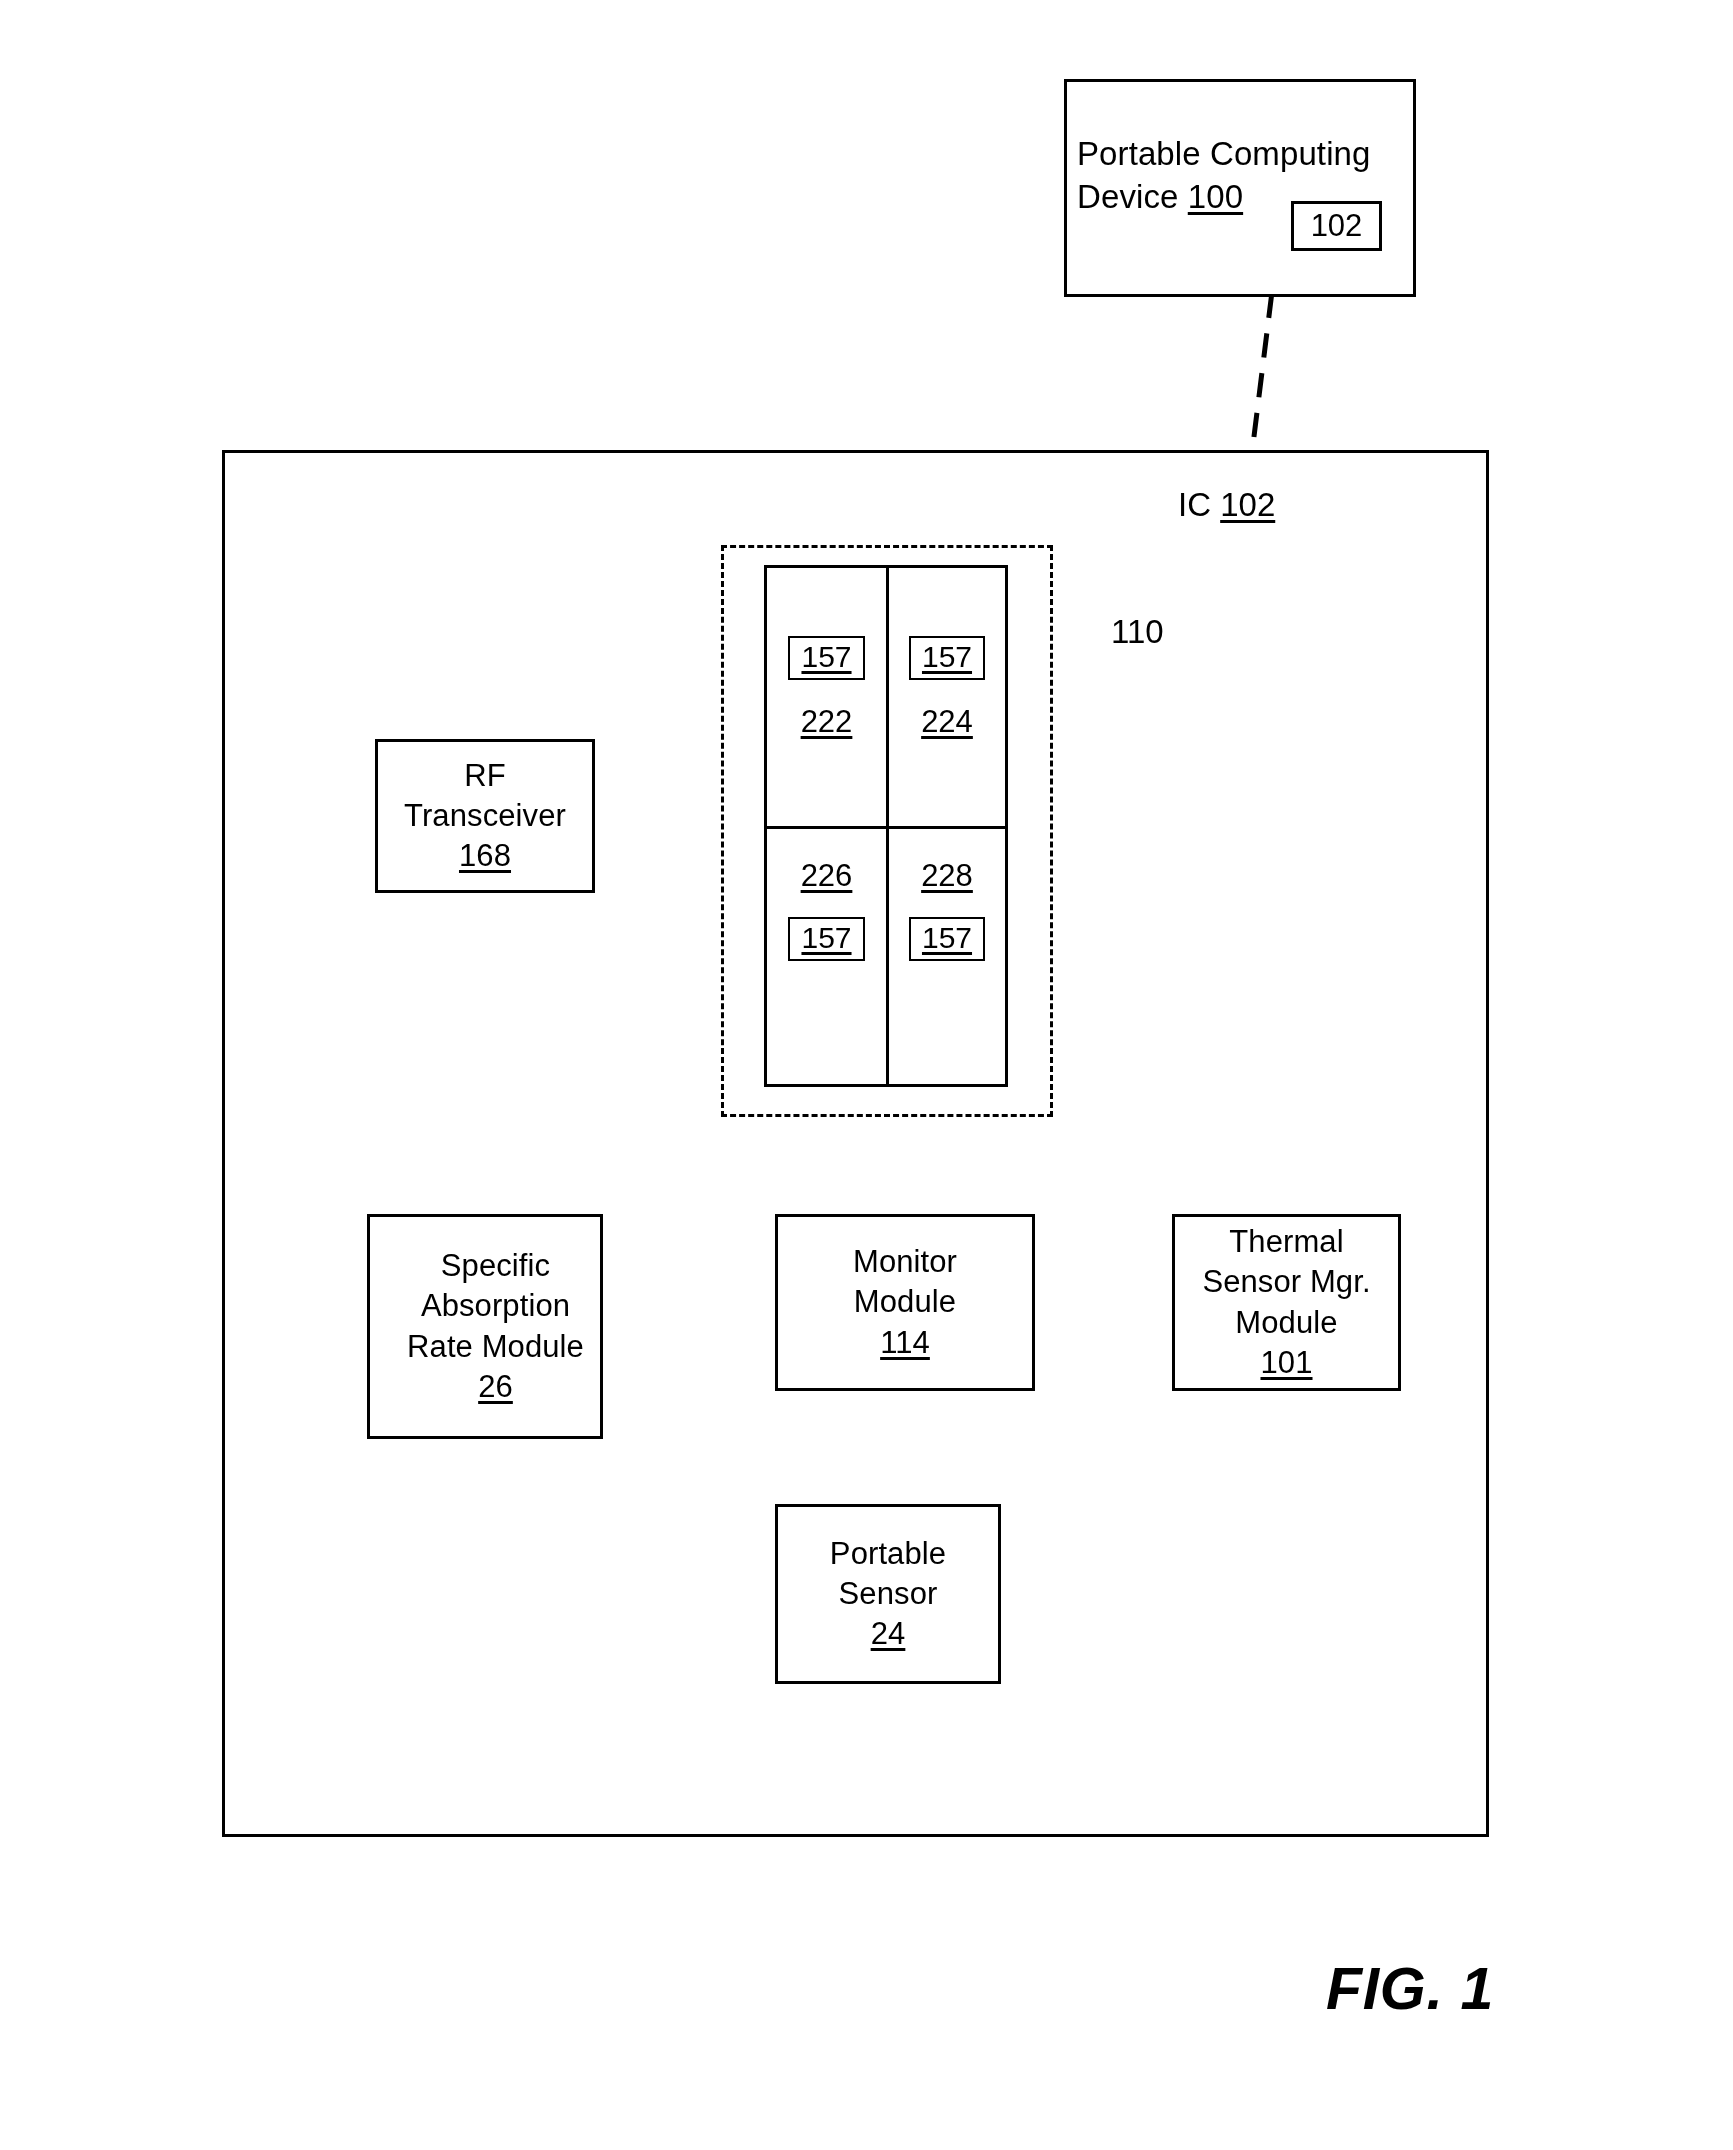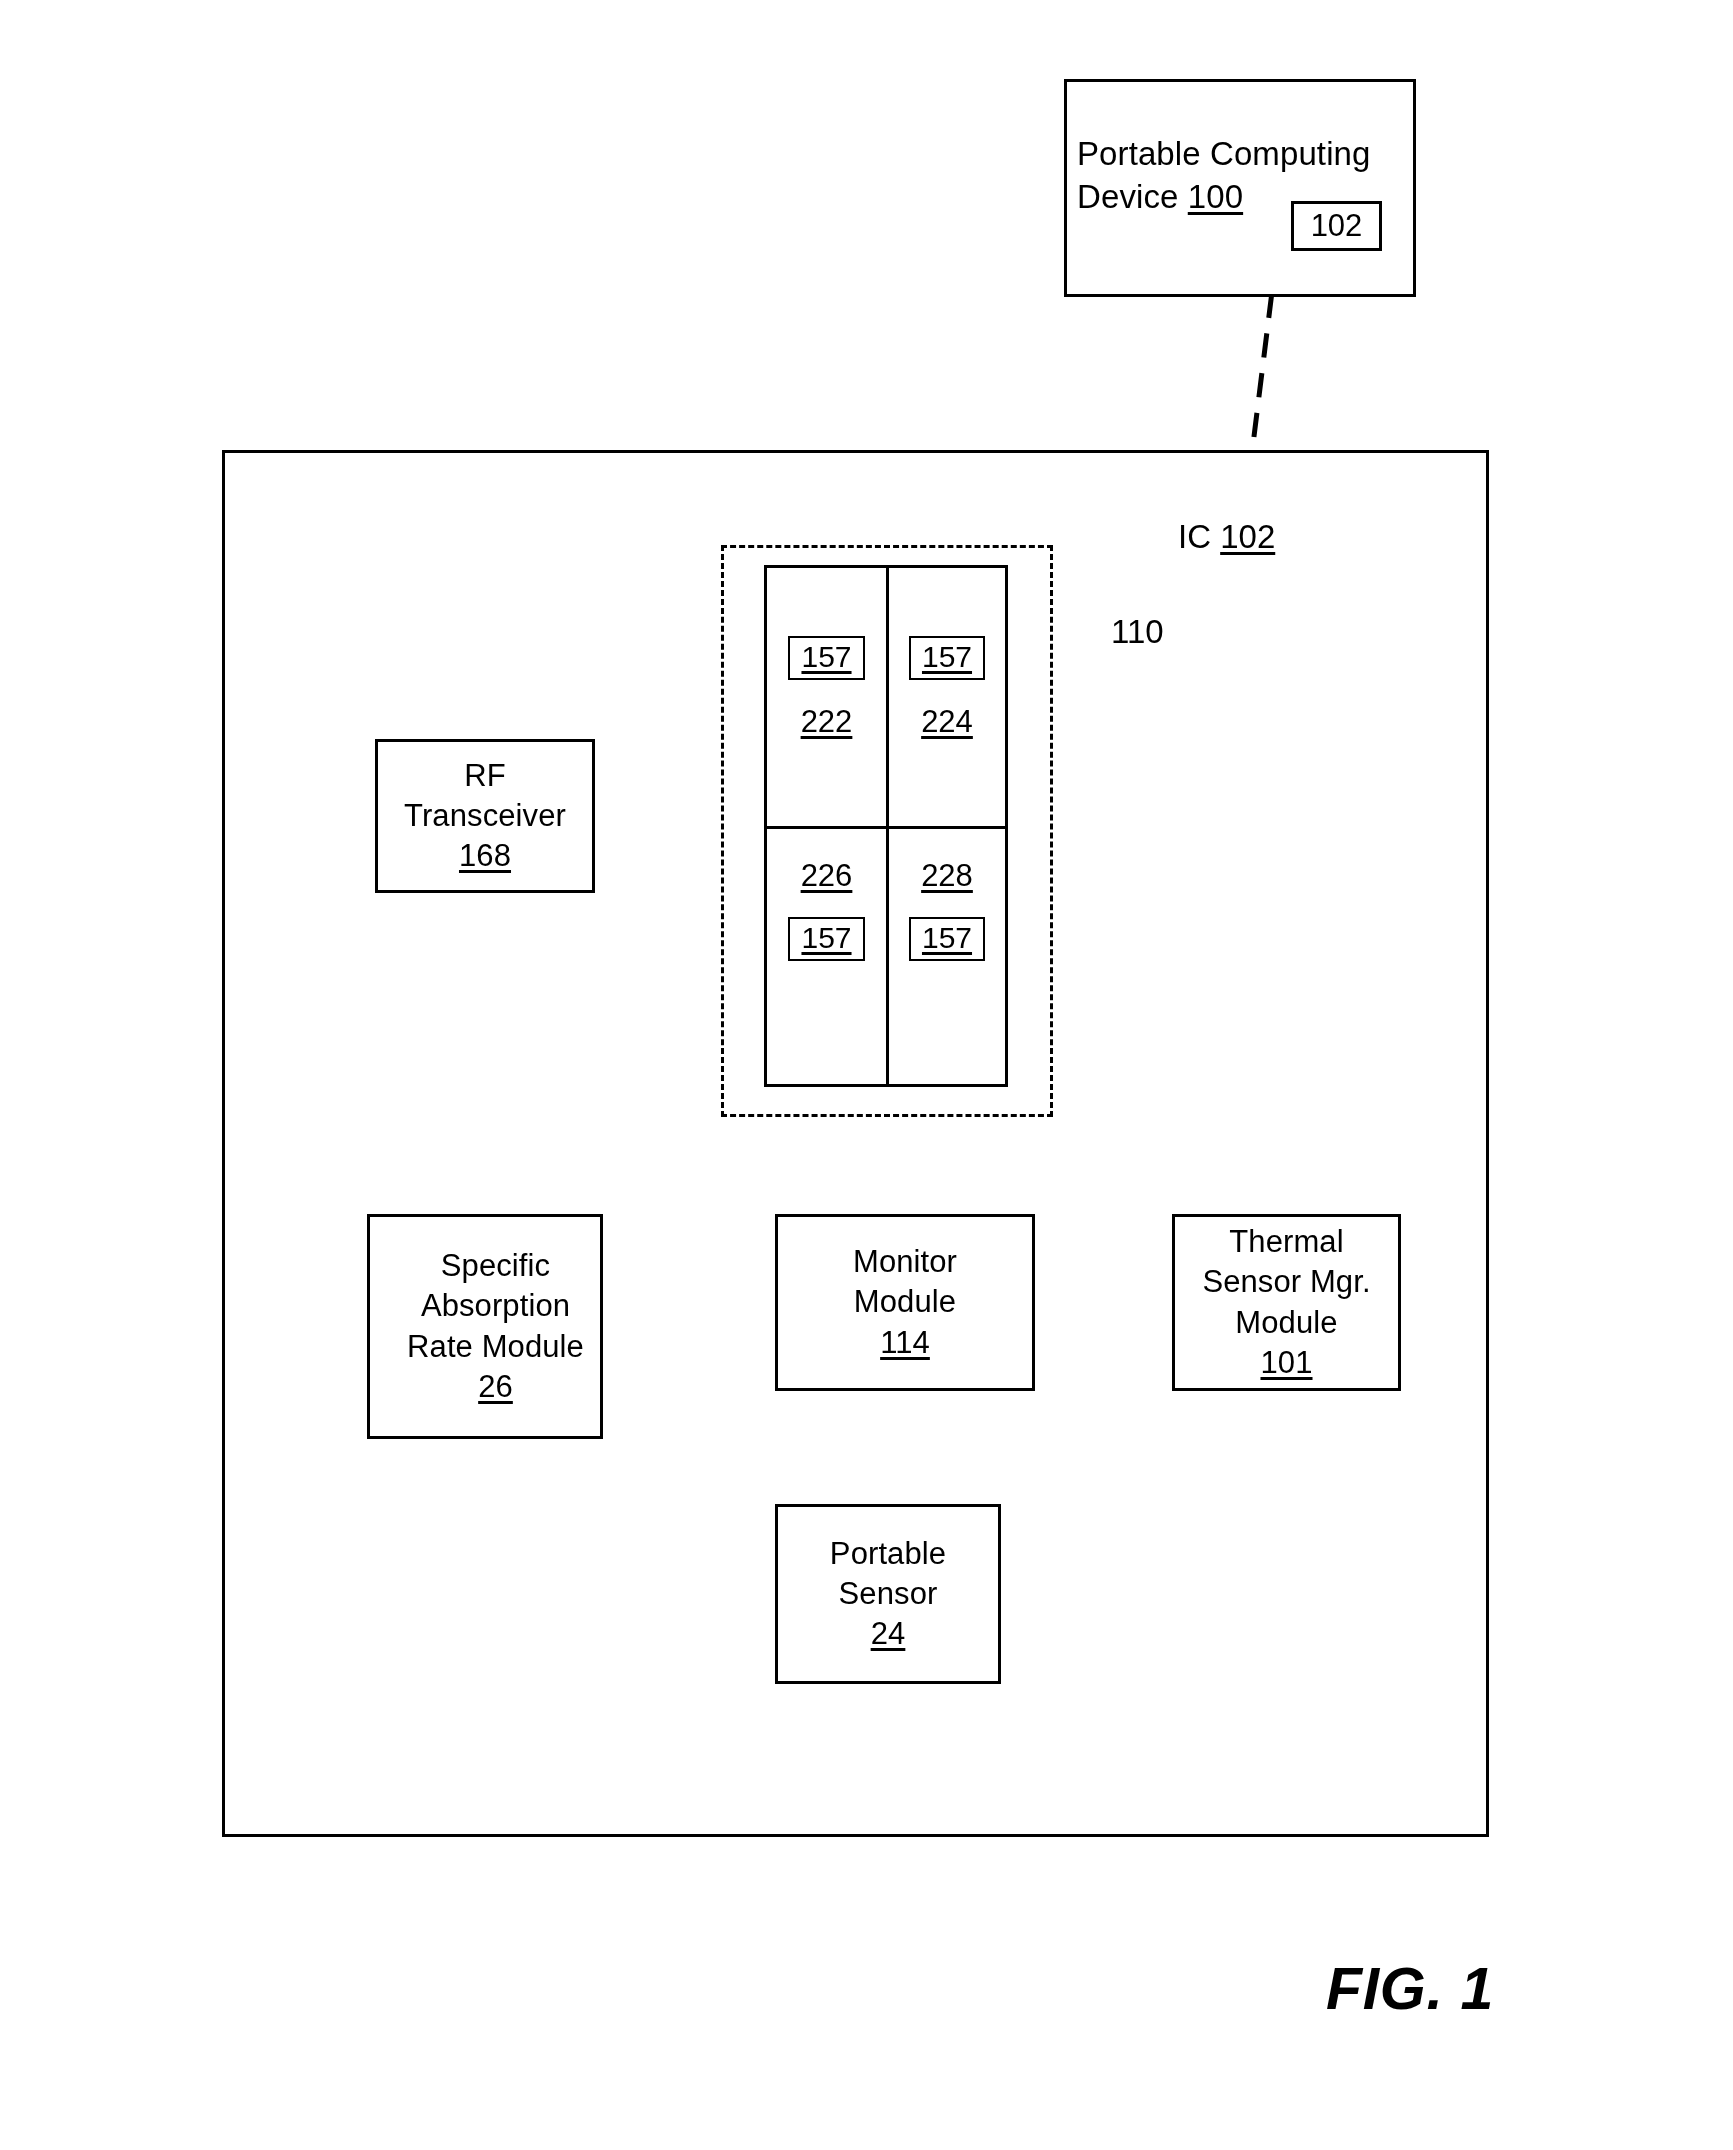--- a/index.html
+++ b/index.html
@@ -99,21 +99,20 @@
     box-sizing: border-box;
     border: 3.6px solid #000;
     background: #ffffff;
   }
   #ic-label {
     position: absolute;
     left: 1178px;
     top: 486px;
     font-size: 33px;
     white-space: nowrap;
-    margin-top: 32px;
   }
   #ic-label .ref-num { font-size: 33px; }
   
   #core-group-dashed {
     position: absolute;
     left: 721px;
     top: 545px;
     width: 332px;
     height: 572px;
     box-sizing: border-box;

